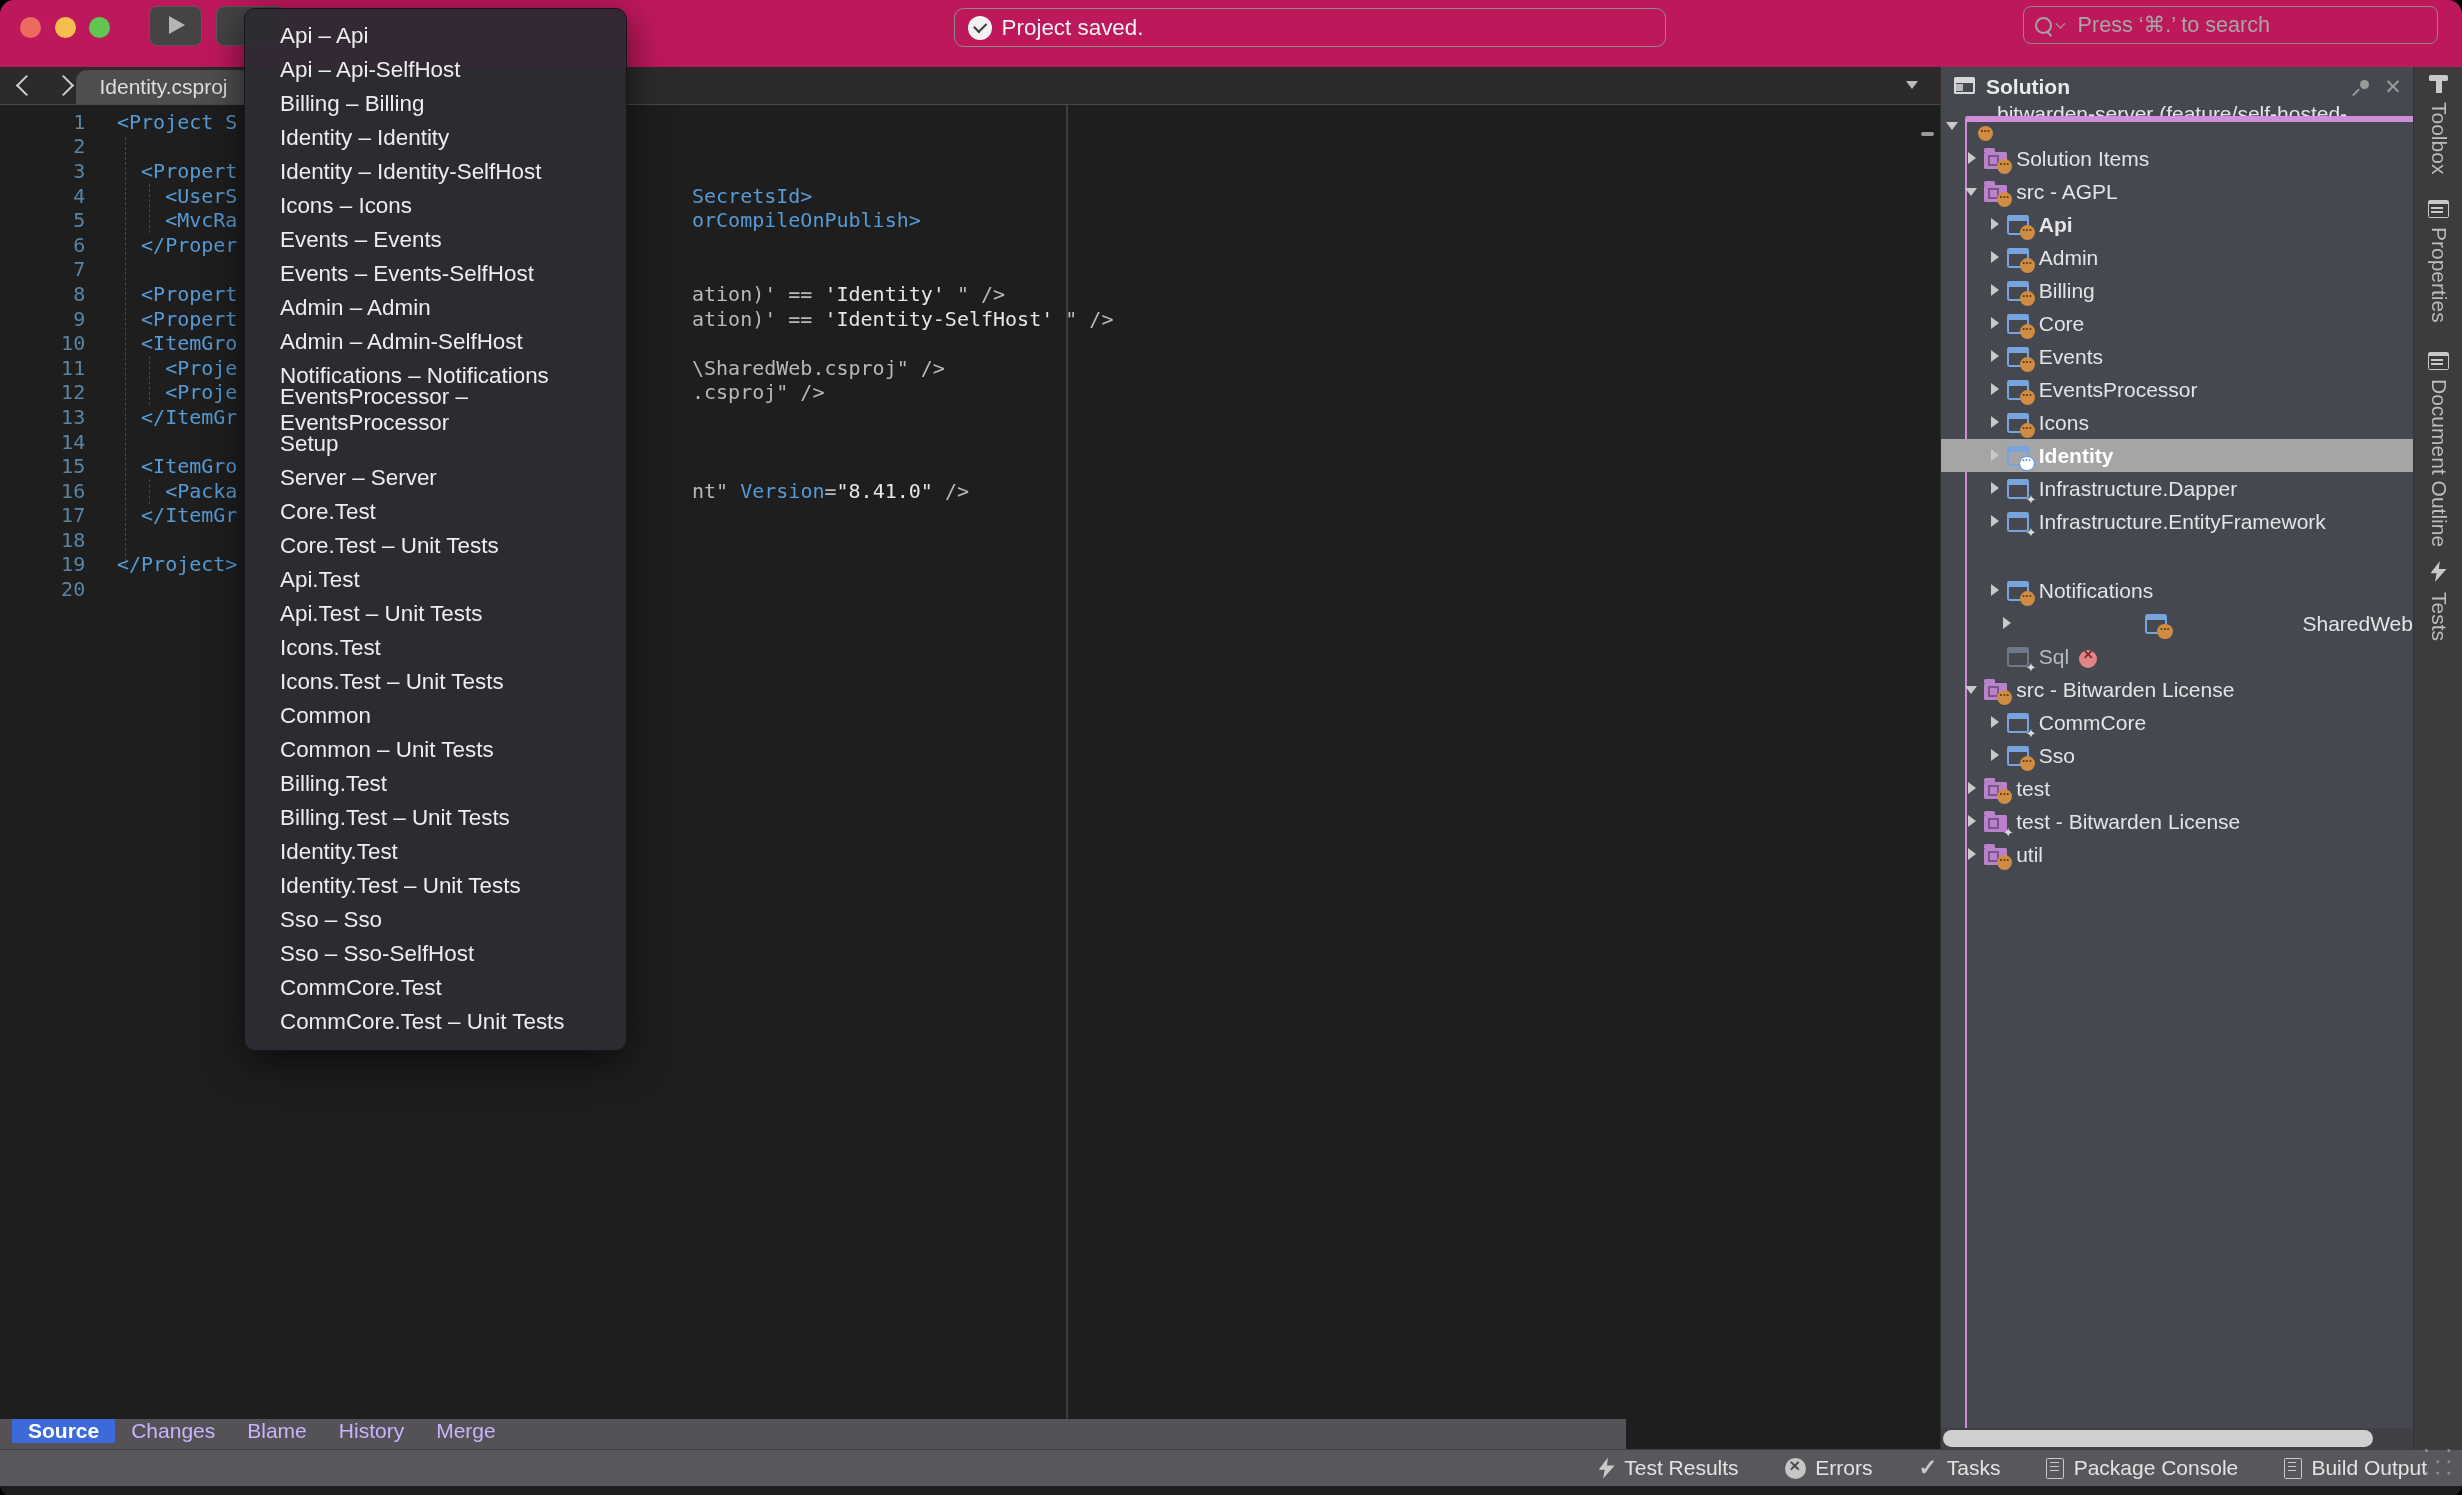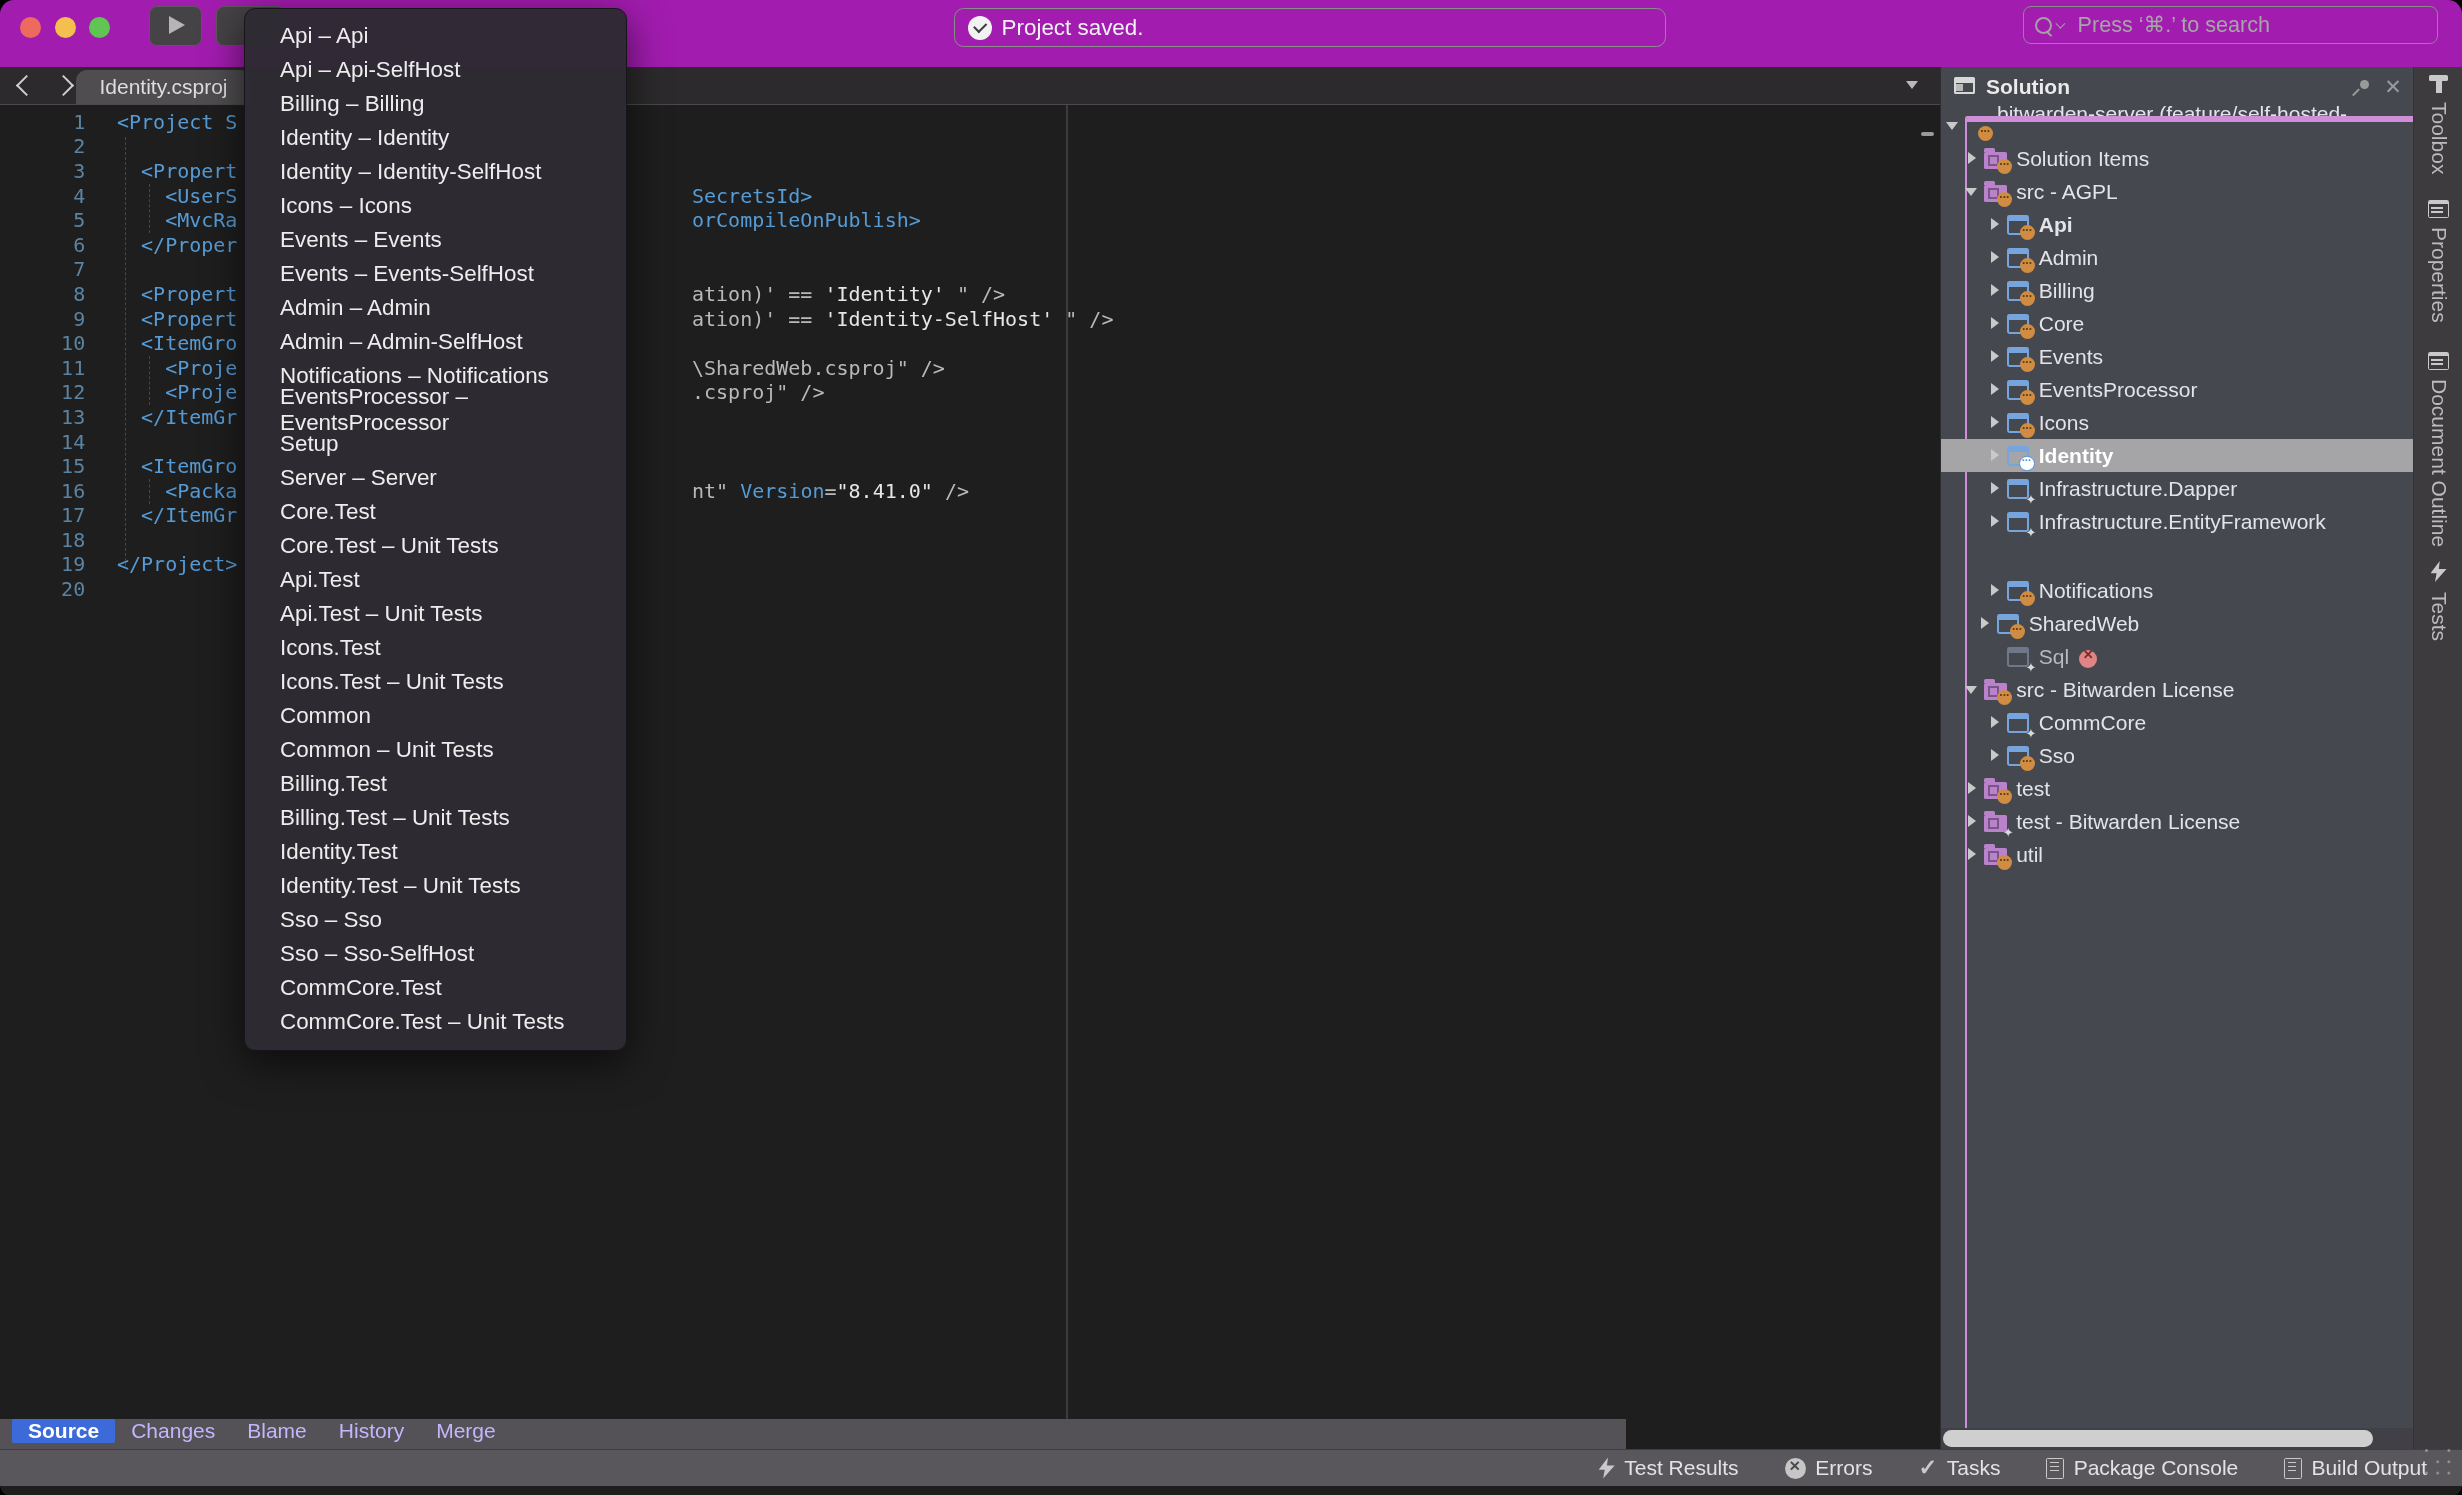--- a/index.html
+++ b/index.html
@@ -1,20 +1,20 @@
 <!DOCTYPE html>
 <html style="font-size:13px"><head>
 <meta charset="utf-8">
 <style>
   html,body{margin:0;padding:0;background:#000;}
   #window{position:relative;width:2462px;height:1496px;background:#1e1e1e;border-radius:14.4px 14.4px 11.2px 11.2px;
     overflow:hidden;font-family:"Liberation Sans",sans-serif;-webkit-font-smoothing:antialiased;}
 
   
-  .toolbar{position:absolute;top:0;left:0;right:0;height:67px;background:#a21caf;}
+  .toolbar{position:absolute;top:0;left:0;right:0;height:67px;background:#be185d;}
   .tl{position:absolute;top:17px;width:21px;height:21px;border-radius:50%;}
   .tl.red{left:20px;background:#ec6a5e;}
   .tl.yellow{left:55px;background:#f4bf4f;}
   .tl.green{left:89px;background:#61c554;}
   .tb-btn{position:absolute;top:6.4px;height:40px;border:1.6px solid #5c595c;border-radius:8px;background:#464346;box-sizing:border-box;}
   .tb-btn.run{left:149px;width:53px;}
   .tb-btn.cfg{left:216px;width:69px;}
   .play-tri{position:absolute;left:19px;top:8.8px;width:0;height:0;border-left:16px solid #b5b5b5;
     border-top:9.6px solid transparent;border-bottom:9.6px solid transparent;}
   .status-pill{position:absolute;left:954px;top:8px;width:712px;height:39px;border:1.6px solid #8c8c8c;border-radius:9.6px;
@@ -345,21 +345,21 @@
           <span class="lbl">Infrastructure.EntityFramework</span>
         </div>
         <div class="trow" style="padding-left: 45px; margin-top: 36px;">
           <div class="arrow right"></div>
           <div class="ticon">
             <div class="shape project"></div>
             <div class="badge orange"></div>
           </div>
           <span class="lbl">Notifications</span>
         </div>
-        <div class="trow" style="padding-left: 35px;">
+        <div class="trow" style="padding-left: 57px; justify-content: space-between;">
           <div class="arrow right"></div>
           <div class="ticon">
             <div class="shape project"></div>
             <div class="badge orange"></div>
           </div>
           <span class="lbl">SharedWeb</span>
         </div>
         <div class="trow" style="padding-left: 45px;">
           <div class="arrow"></div>
           <div class="ticon">

